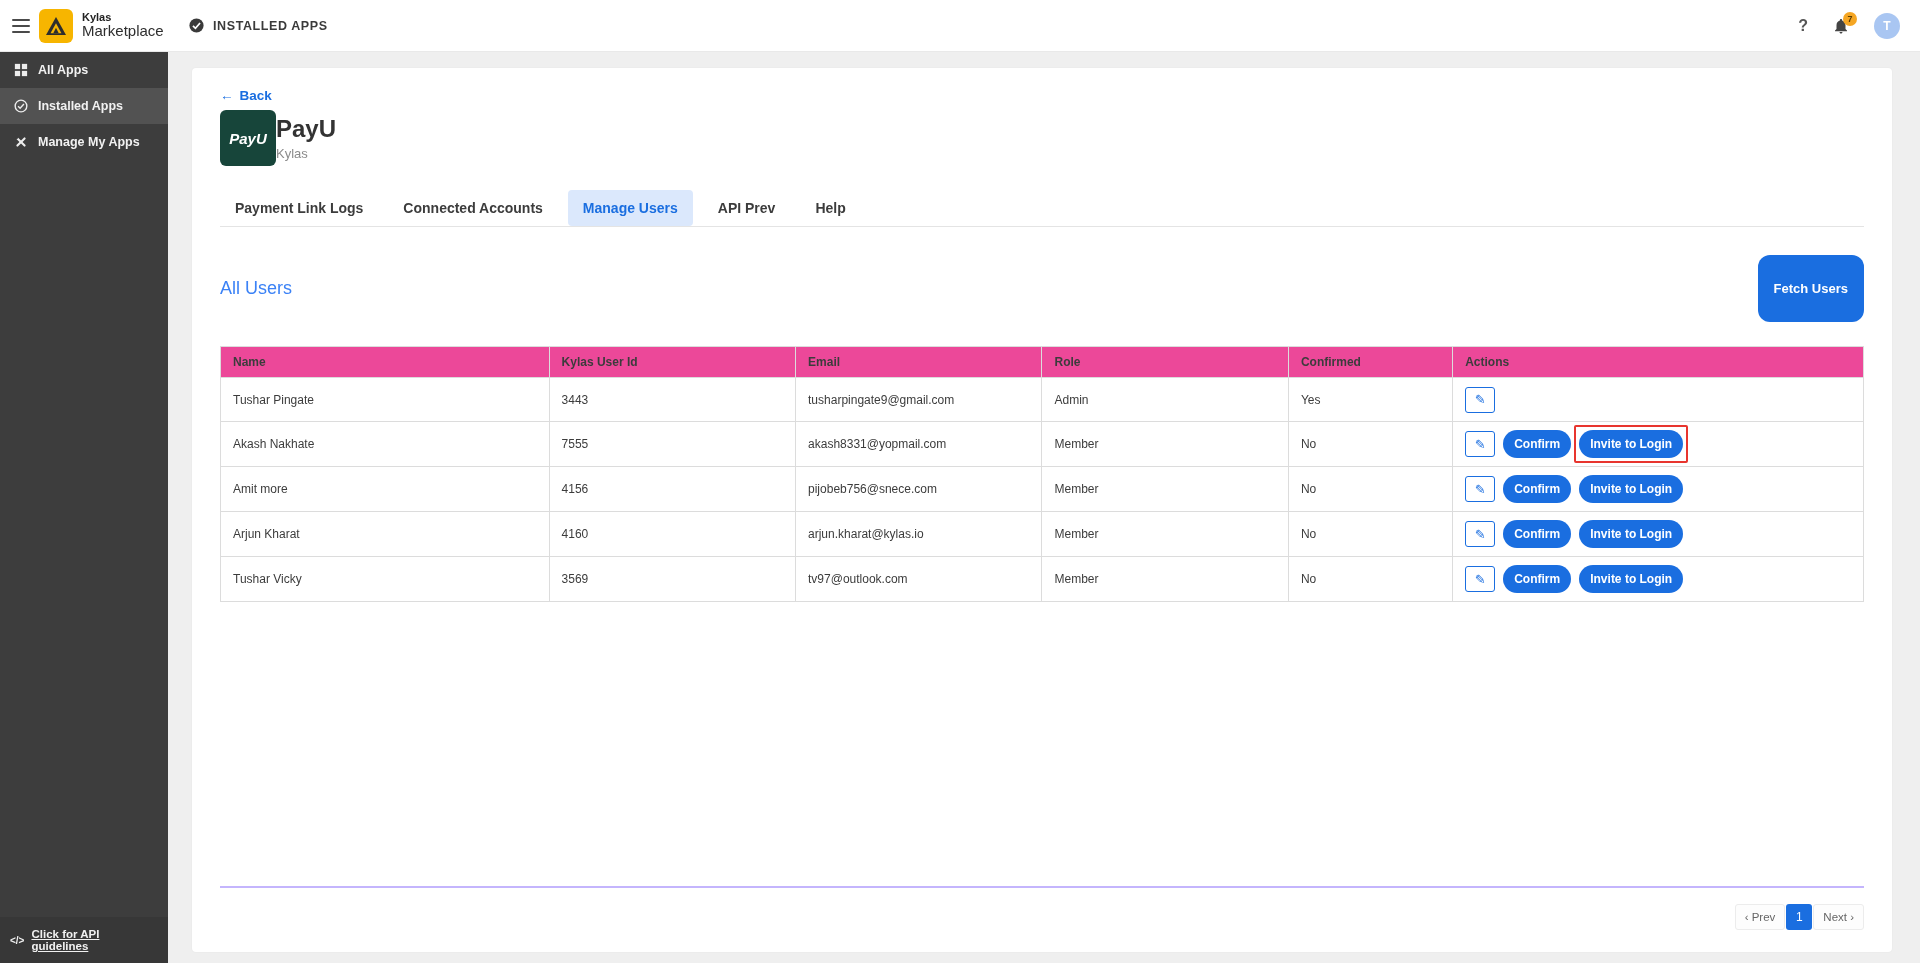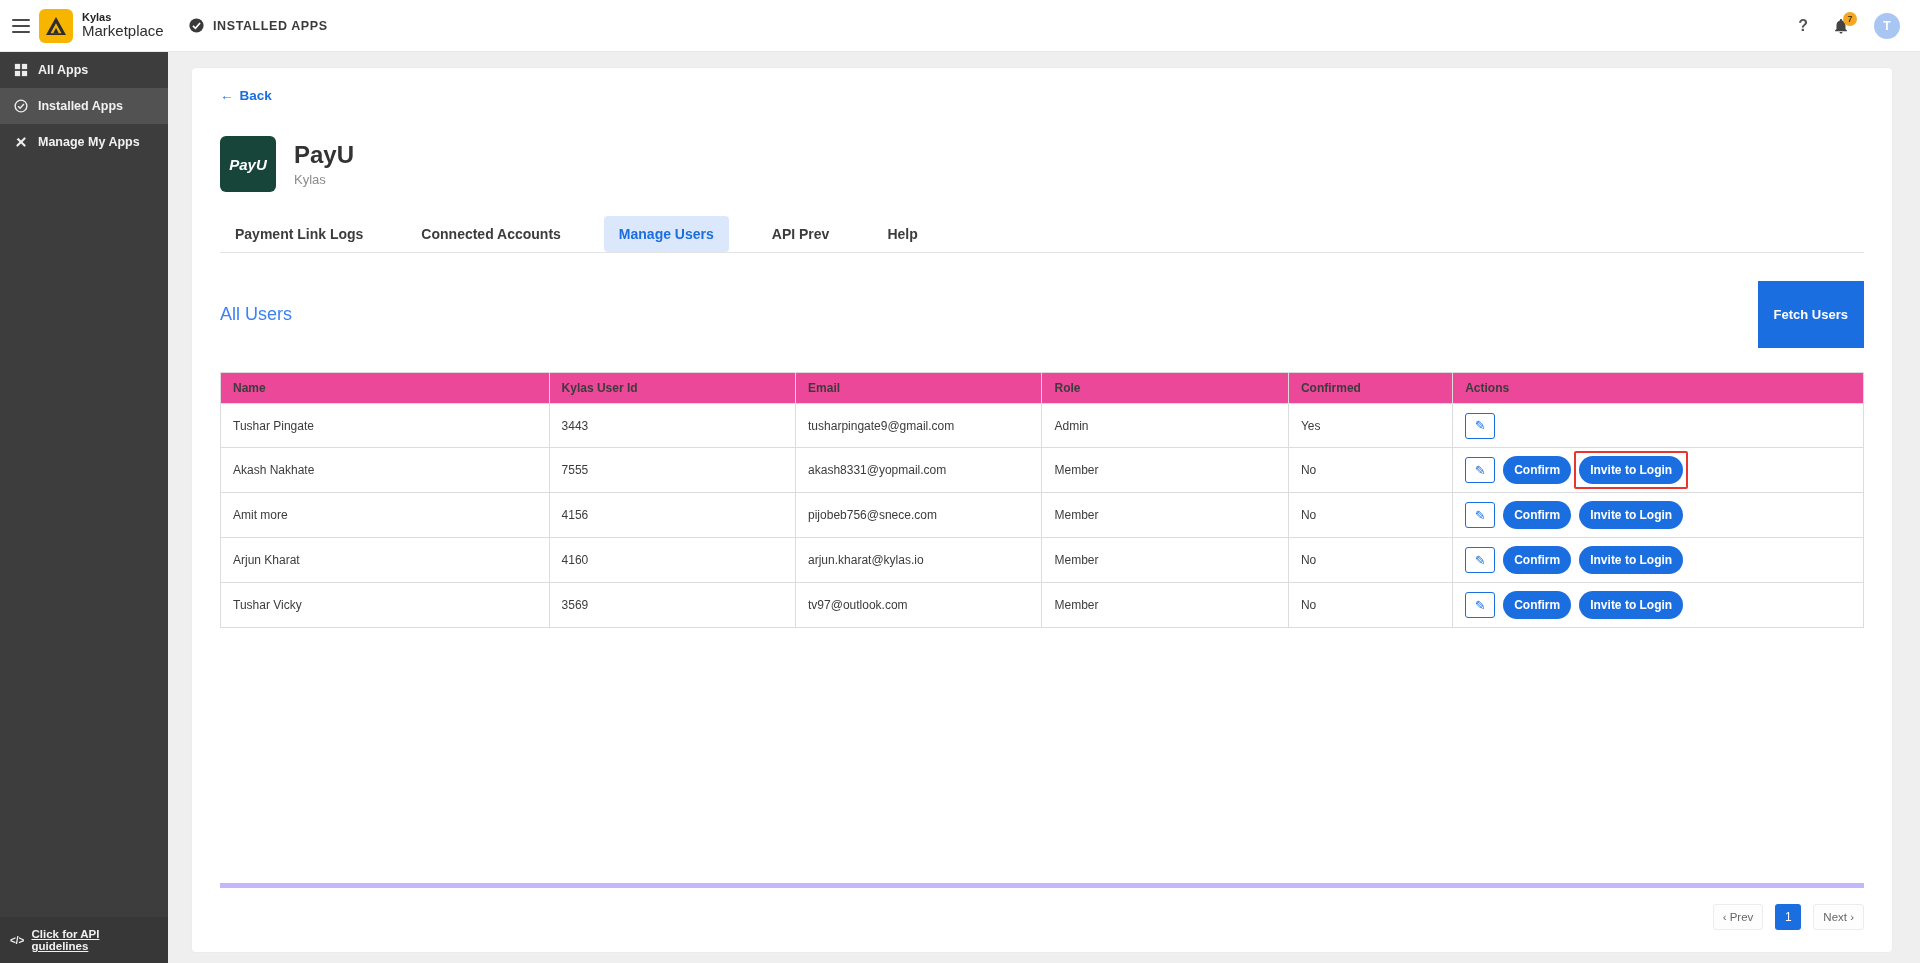--- a/index.html
+++ b/index.html
@@ -65,41 +65,41 @@
   
   .main { margin-left: 168px; margin-top: 52px; height: 911px; padding: 16px 28px 0 24px; }
   .card {
     background: #ffffff; border-radius: 4px; height: 884px;
     padding: 18px 28px; position: relative; box-shadow: 0 0 2px rgba(0,0,0,.05);
   }
   .back-link {
     display: inline-flex; align-items: center; gap: 6px;
     color: #1a6ee0; font-size: 13.5px; font-weight: 600; cursor: pointer; text-decoration: none;
   }
-  .app-header { display: flex; align-items: center; gap: 18px; margin-top: 32px; }
+  .app-header { display: flex; align-items: center; margin-top: 6px; }
   .app-logo {
     width: 56px; height: 56px; background: #17453a; border-radius: 6px;
     display: flex; align-items: center; justify-content: center;
     color: #ffffff; font-size: 15px; font-weight: bold; font-style: italic;
   }
   .app-title { font-size: 24px; font-weight: bold; color: #333; }
   .app-vendor { font-size: 13px; color: #8b8b8b; margin-top: 3px; }
 
-  .tabs { display: flex; gap: 28px; margin-top: 24px; }
+  .tabs { display: flex; gap: 10px; margin-top: 24px; }
   .tab {
     font-size: 14px; font-weight: 600; color: #3c3c3c;
     padding: 10px 15px; border-radius: 4px; cursor: pointer; white-space: nowrap;
   }
   .tab.active { background: #dbe8fc; color: #1a6ee0; }
   .tabs-divider { border-bottom: 1px solid #e4e4e4; }
 
   .section-row { display: flex; align-items: center; justify-content: space-between; margin-top: 28px; }
   .section-title { font-size: 18px; font-weight: 400; color: #3b82f6; }
   .btn-primary {
-    background: #1a6ee0; color: #fff; border: none; border-radius: 0;
+    background: #1a6ee0; color: #fff; border: none; border-radius: 12px;
     font-size: 13px; font-weight: 600; padding: 26px 16px; cursor: pointer;
     font-family: "Liberation Sans", sans-serif;
   }
 
   table.users { width: 100%; border-collapse: collapse; margin-top: 24px; font-size: 12px; }
   table.users th, table.users td { border: 1px solid #dcdcdc; text-align: left; padding: 8px 12px; }
   table.users th { background: #ec4899; font-weight: 700; color: #3c3c3c; height: 30px; margin-top: 24px; }
   table.users td { height: 44px; color: #3c3c3c; }
   th.col-name  { width: 20%; } th.col-id   { width: 15%; }
   th.col-email { width: 15%; } th.col-role { width: 15%; }
@@ -116,22 +116,22 @@
     font-size: 12px; font-weight: 600; padding: 7px 11px; cursor: pointer;
     font-family: "Liberation Sans", sans-serif; white-space: nowrap;
   }
   .invite-highlight {
     display: inline-flex; border: 2px solid #e8352e; padding: 3px; margin: -5px;
     border-radius: 2px;
   }
 
   .card-footer {
     position: absolute; left: 28px; right: 28px; bottom: 22px;
-    border-top: 5px solid #c4b5fd; padding-top: 16px;
-    display: flex; justify-content: flex-end; align-items: center; gap: 12px;
+    border-top: 2px solid #c4b5fd; padding-top: 16px;
+    display: flex; justify-content: flex-end; align-items: center; gap: 1px;
   }
   .pg-btn {
     background: #fdfdfd; border: 1px solid #ececec; border-radius: 3px;
     font-size: 11.5px; color: #666; padding: 6px 9px; cursor: pointer;
     font-family: "Liberation Sans", sans-serif;
   }
   .pg-current {
     width: 26px; height: 26px; background: #1a6ee0; color: #fff; border: none;
     border-radius: 3px; font-size: 12px; cursor: pointer;
     display: inline-flex; align-items: center; justify-content: center;

